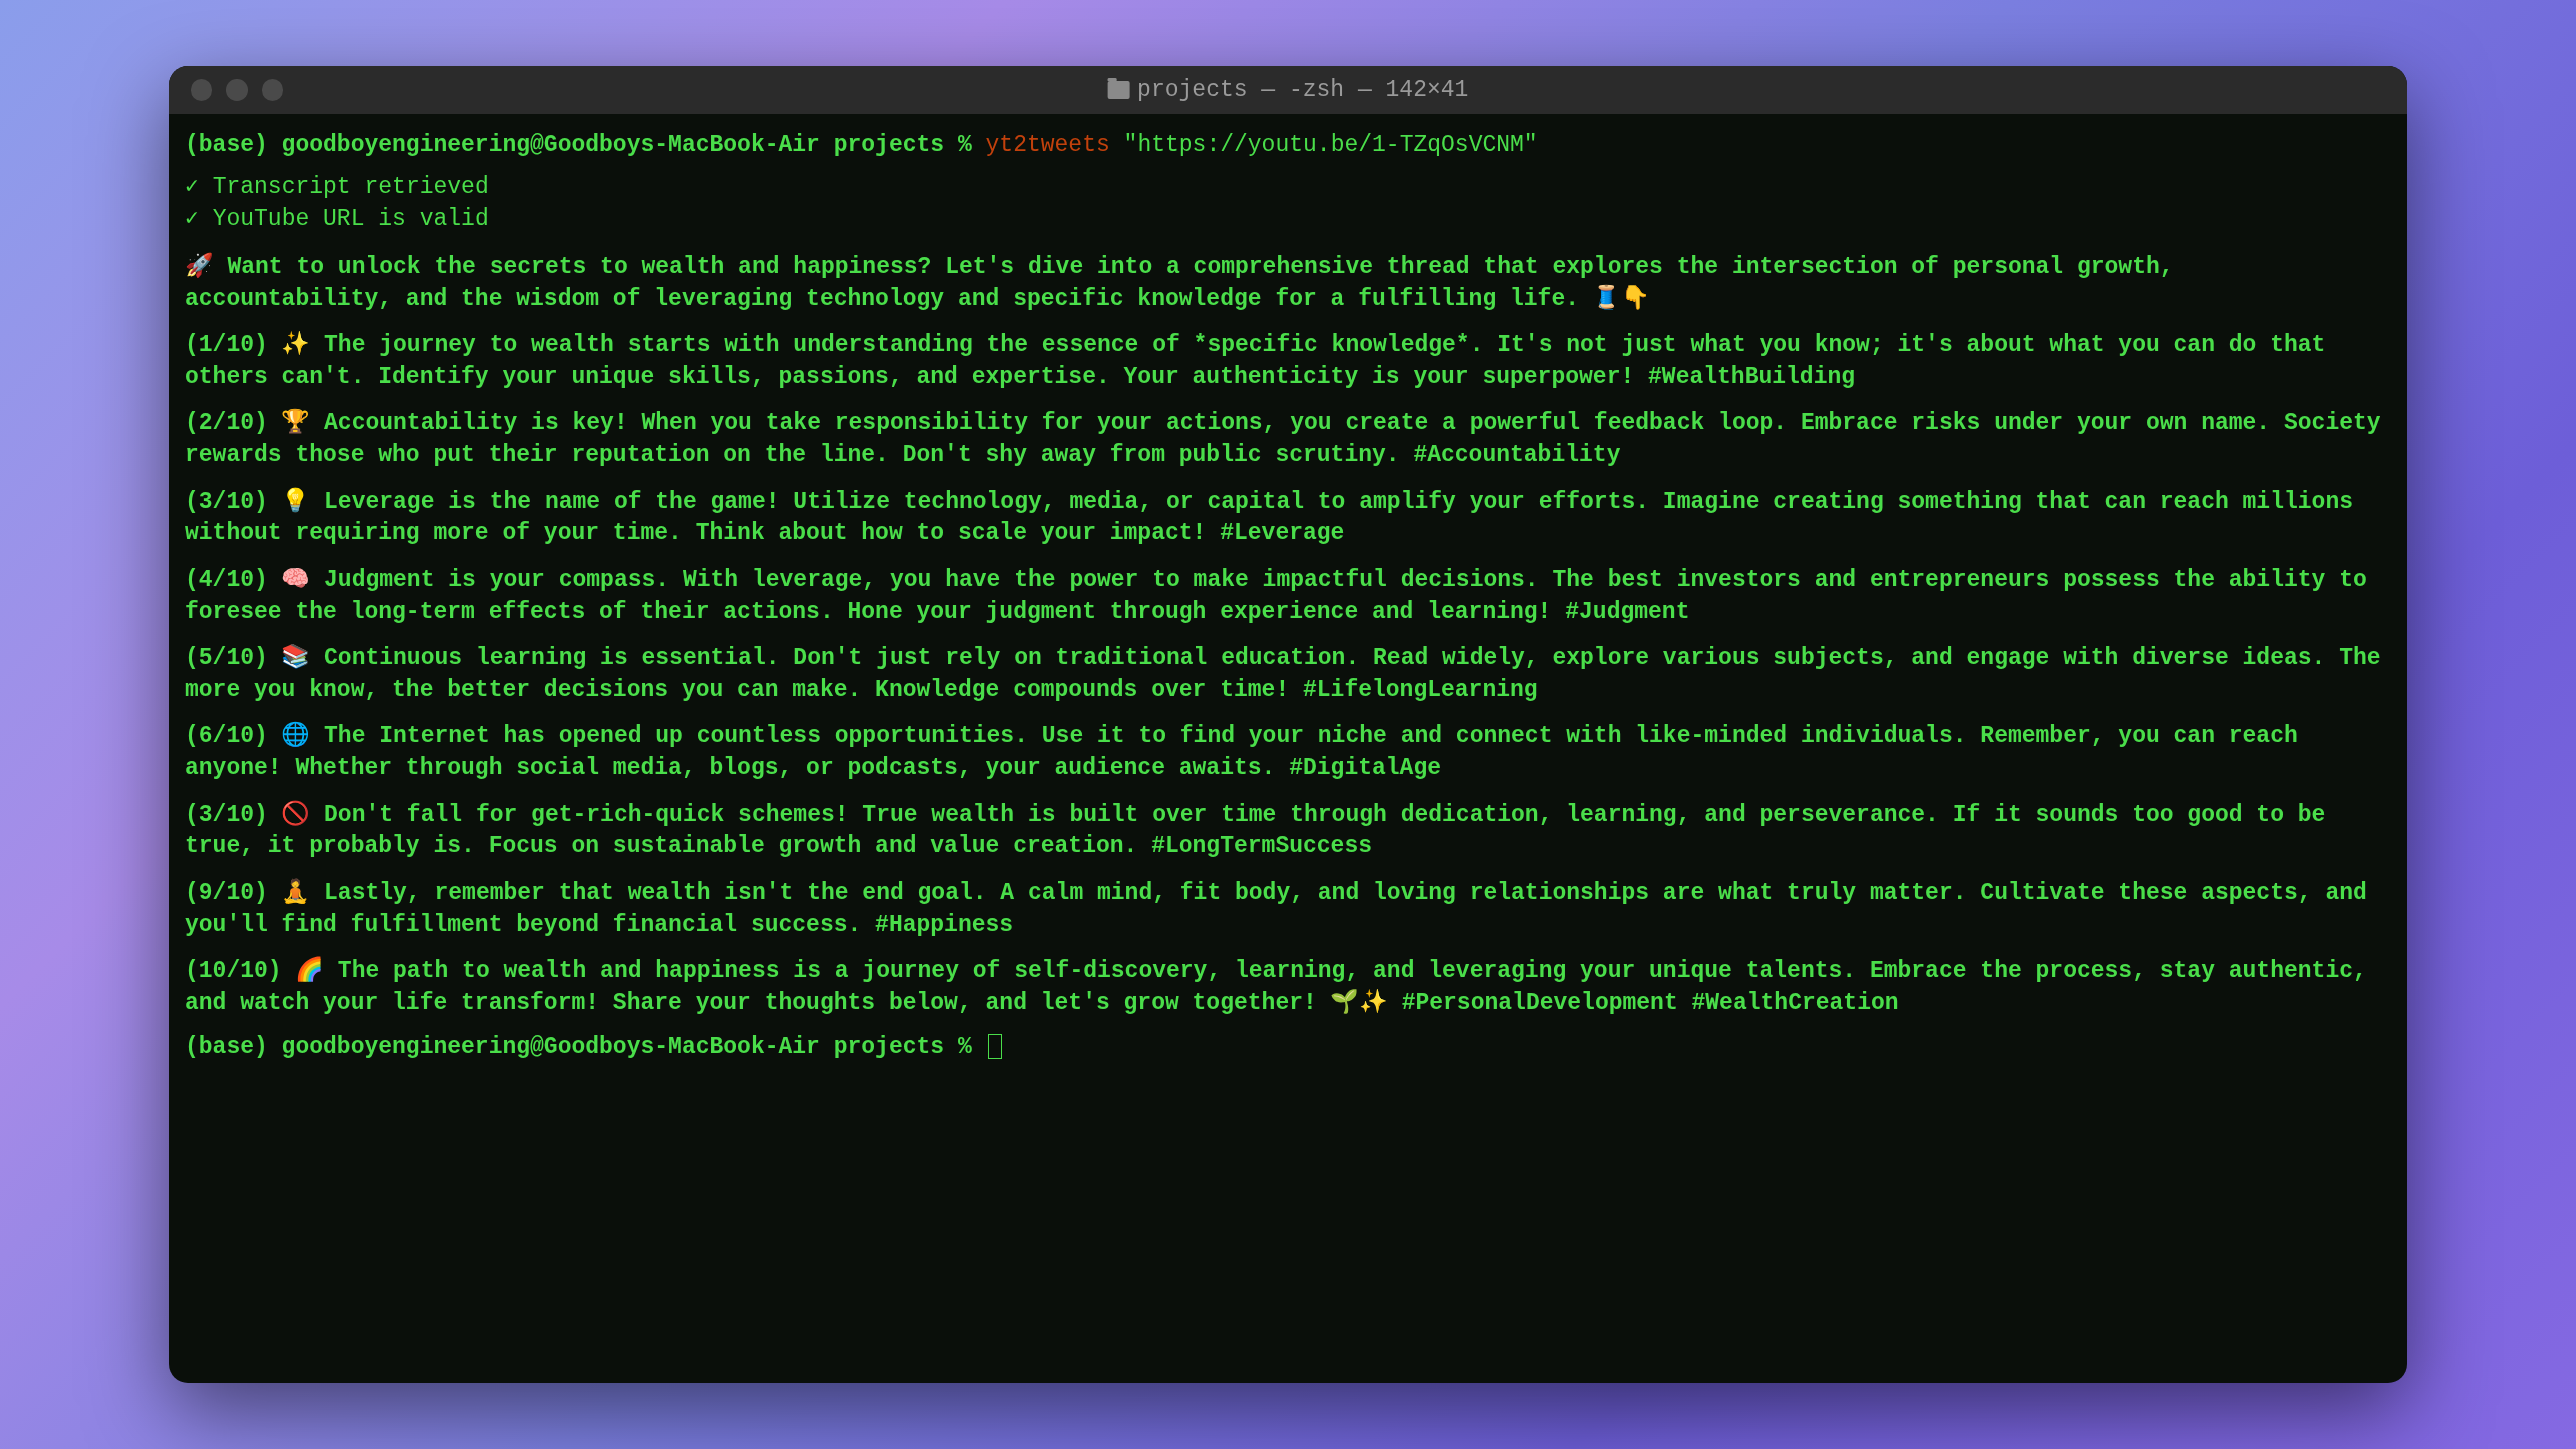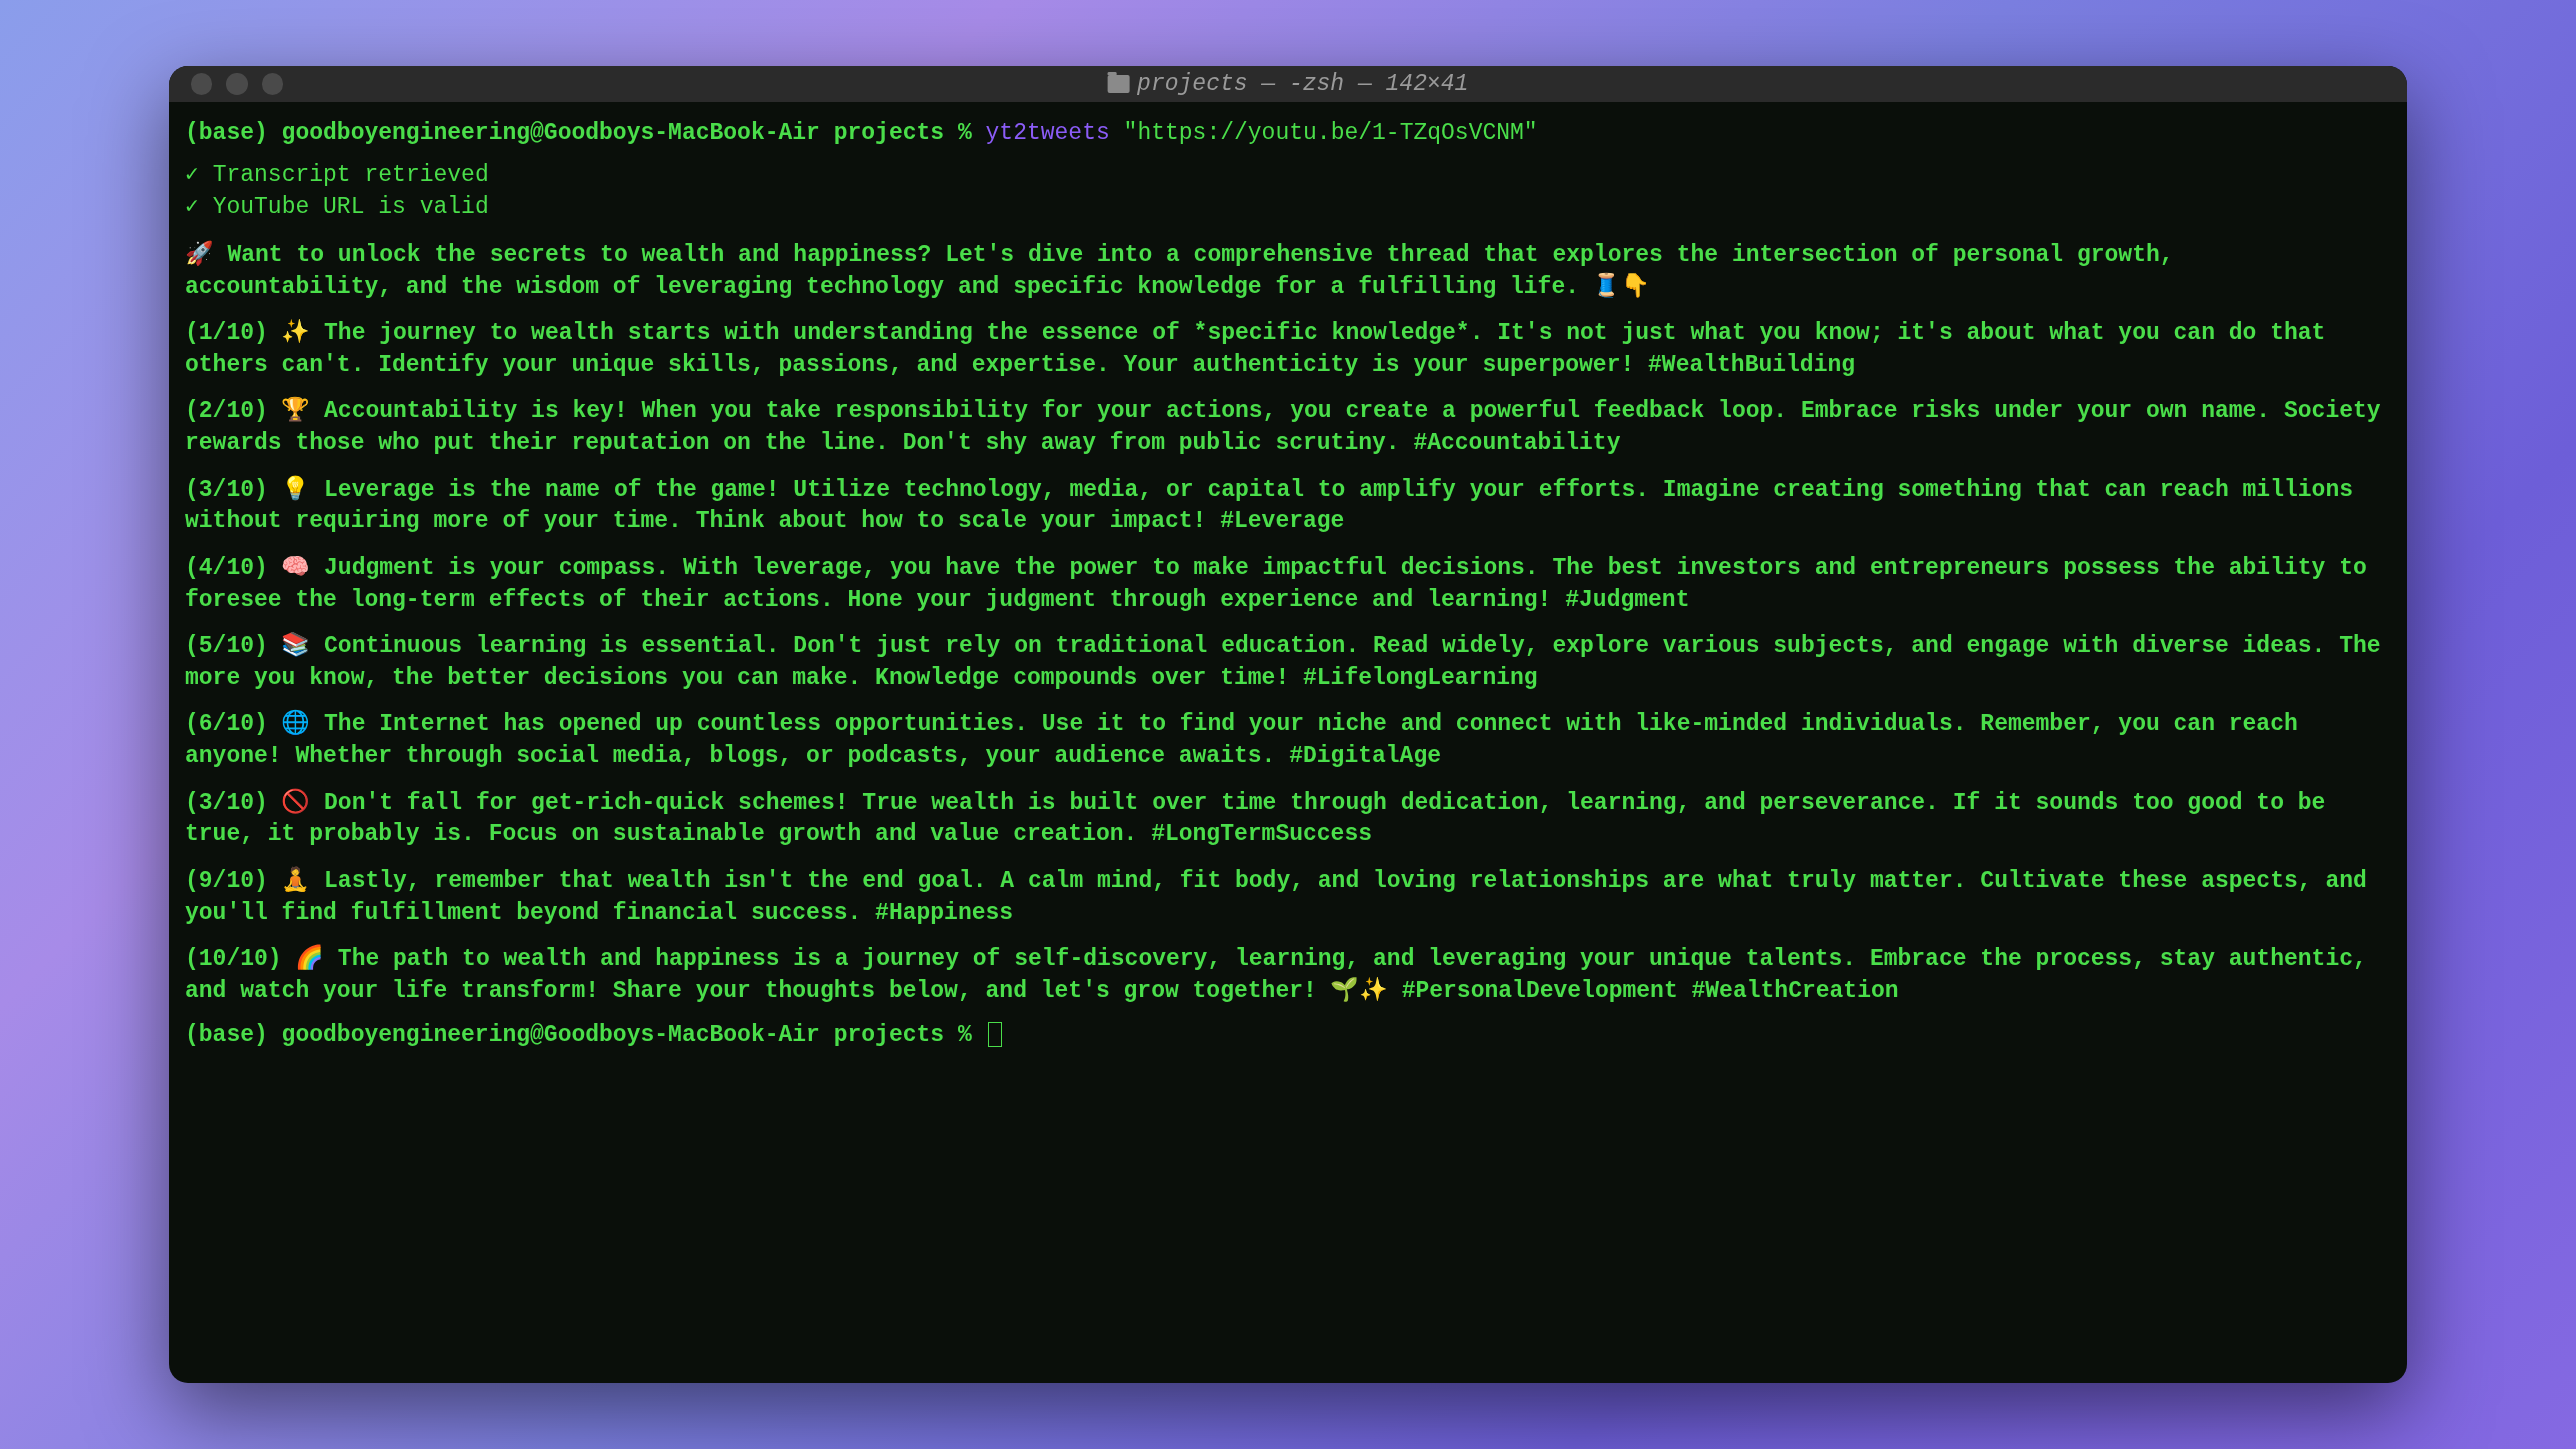--- a/index.html
+++ b/index.html
@@ -17,27 +17,26 @@
     width: 2238px;
     height: 1317px;
     background: #0a0f0a;
     border-radius: 19px;
     box-shadow: 0 27px 81px rgba(0,0,0,0.5);
     overflow: hidden;
     display: flex;
     flex-direction: column;
   }
   .title-bar {
-    height: 36px;
+    height: 48px;
     background: #2b2b2b;
     display: flex;
     align-items: center;
     position: relative;
     flex-shrink: 0;
-    font-style: italic;
   }
   .traffic-lights {
     display: flex;
     gap: 14px;
     padding-left: 21.5px;
   }
   .traffic-light {
     width: 21.5px;
     height: 21.5px;
     border-radius: 50%;
@@ -78,21 +77,21 @@
     font-size: 23px;
     line-height: 1.38;
     overflow: hidden;
     word-wrap: break-word;
     overflow-wrap: break-word;
   }
   .prompt-line {
     margin-bottom: 5.4px;
   }
   .prompt-prefix { color: #4ade4a; font-weight: bold; }
-  .cmd-text { color: #8b5cf6; }
+  .cmd-text { color: #c2410c; }
   .url-text { color: #4ade4a; }
   .status-block { margin: 10.7px 0 16px 0; }
   .status-line { color: #4ade4a; }
   .tweet-block { margin-bottom: 14.8px; color: #4ade4a; font-weight: bold; }
   .tweet-text { display: inline; }
   .cursor-box {
     display: inline-block;
     width: 13.4px;
     height: 25.5px;
     border: 1.3px solid #4ade4a;

